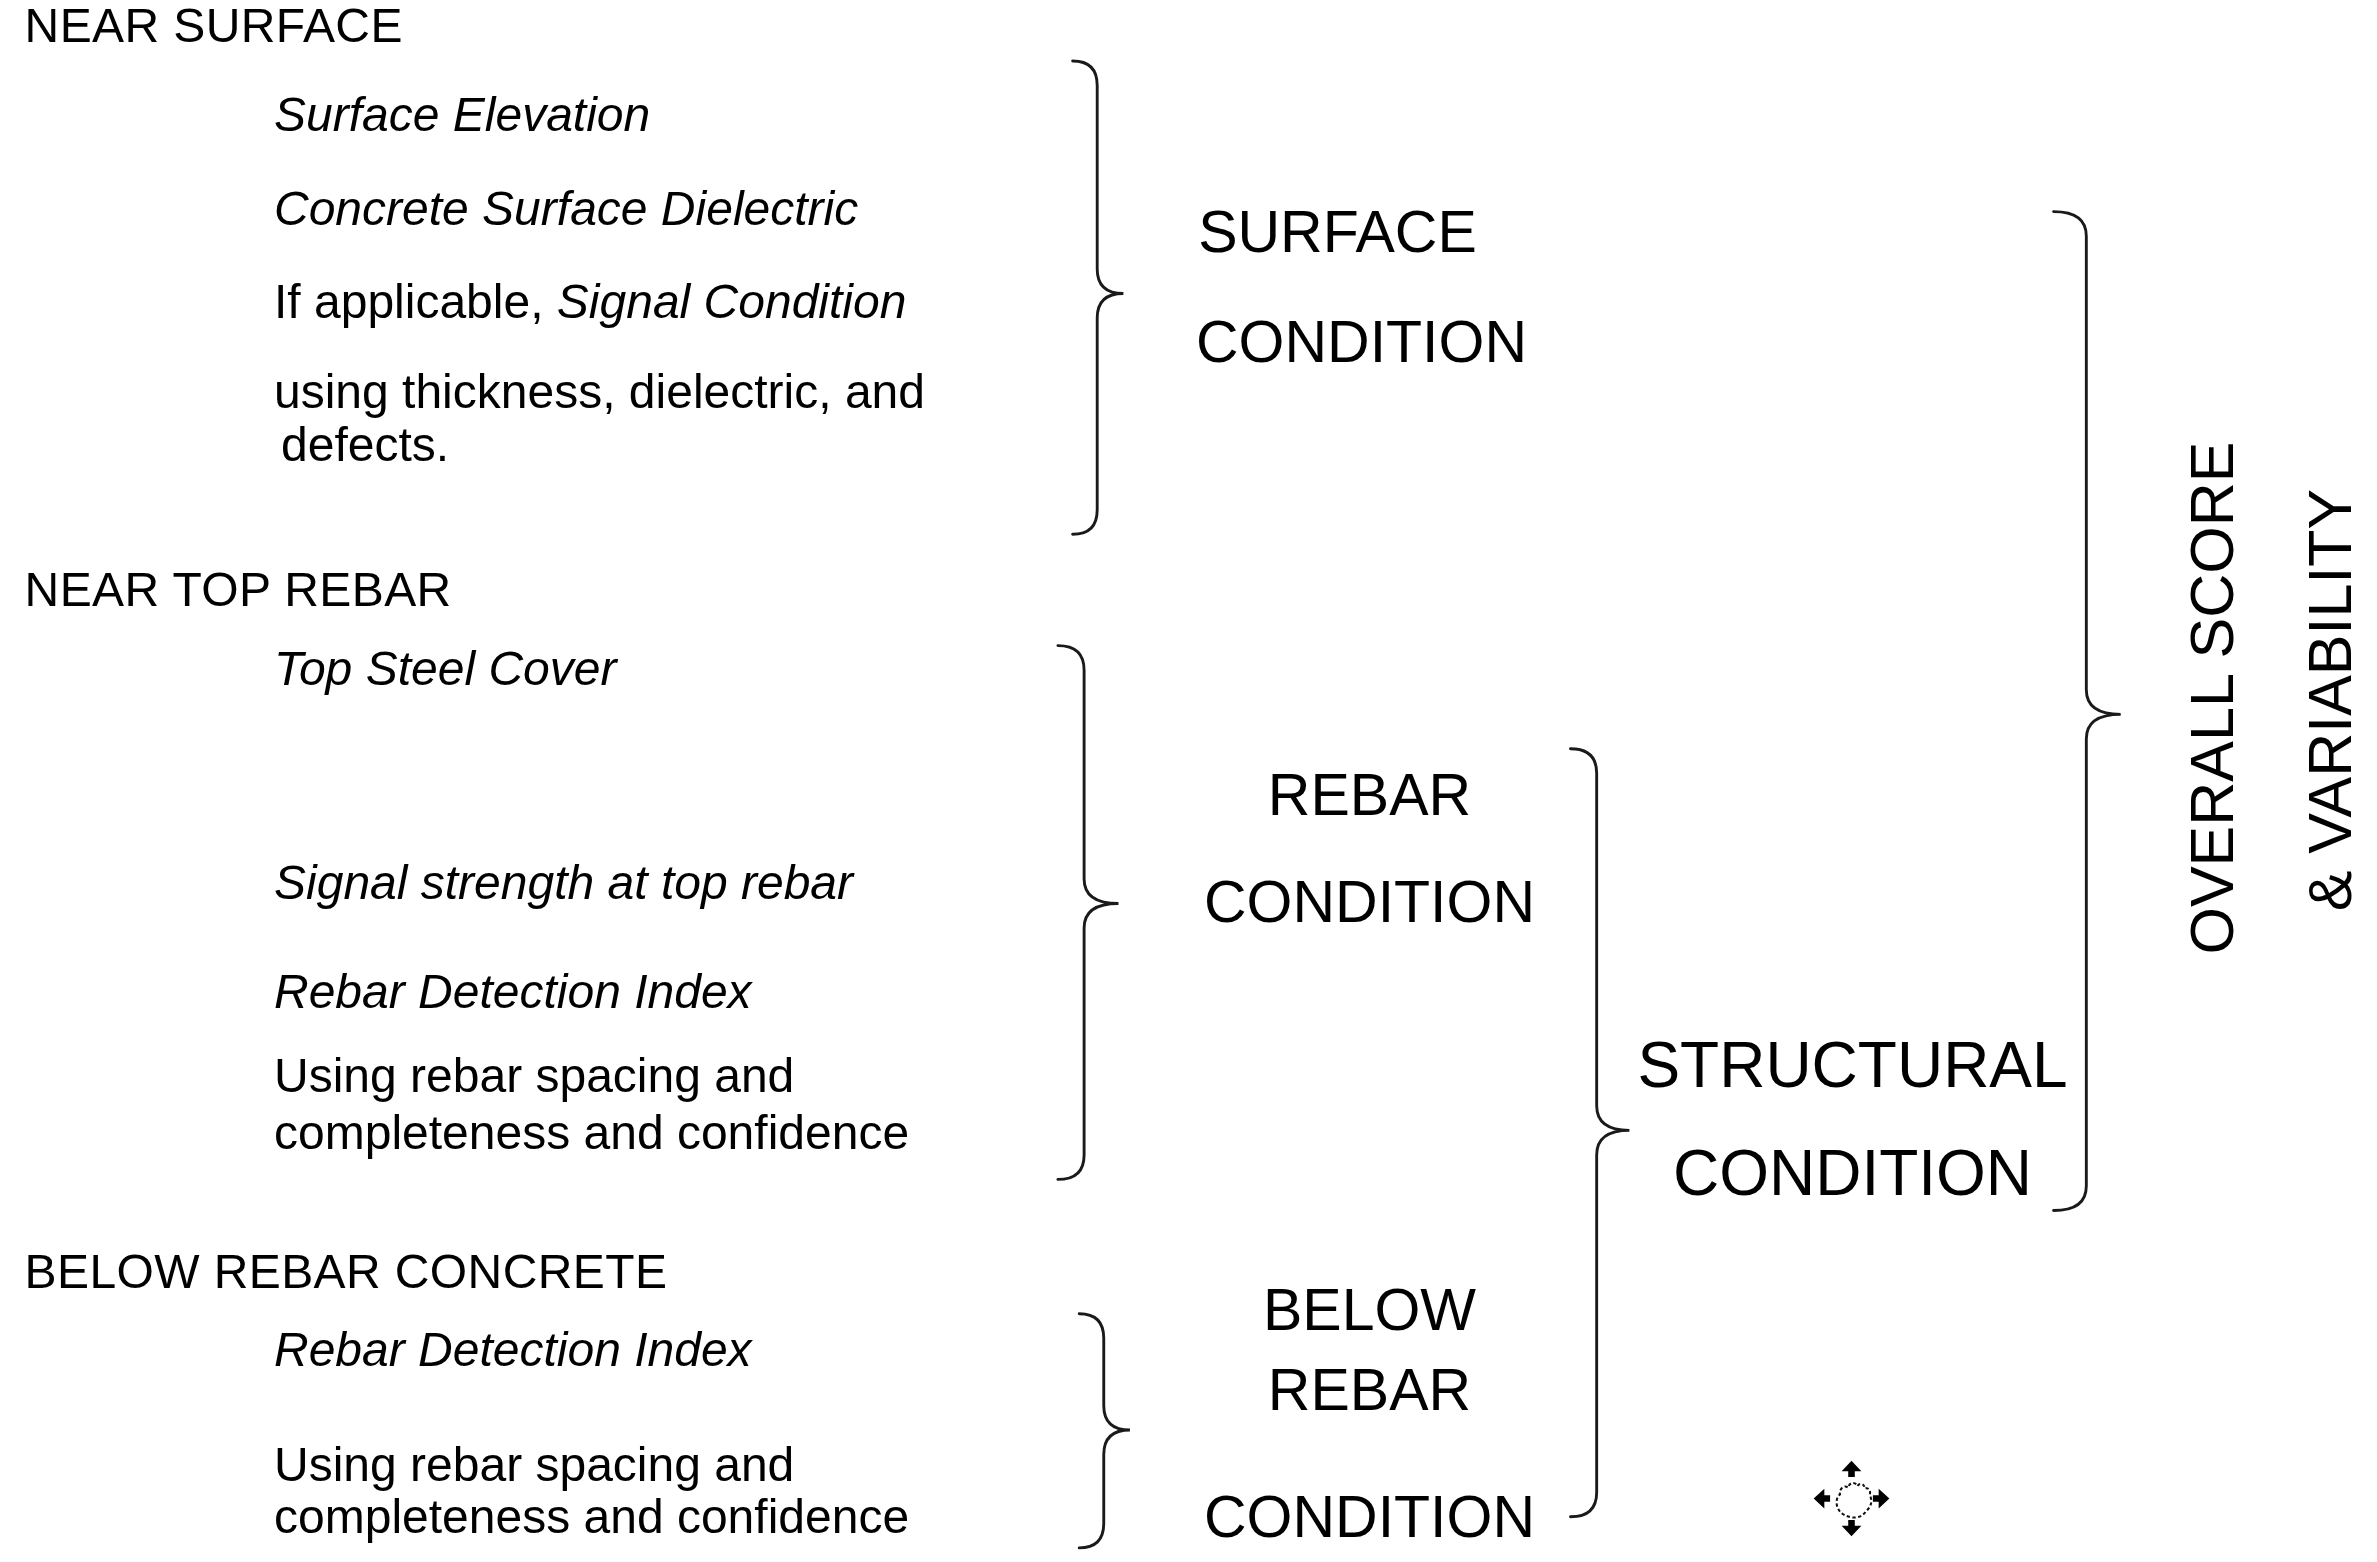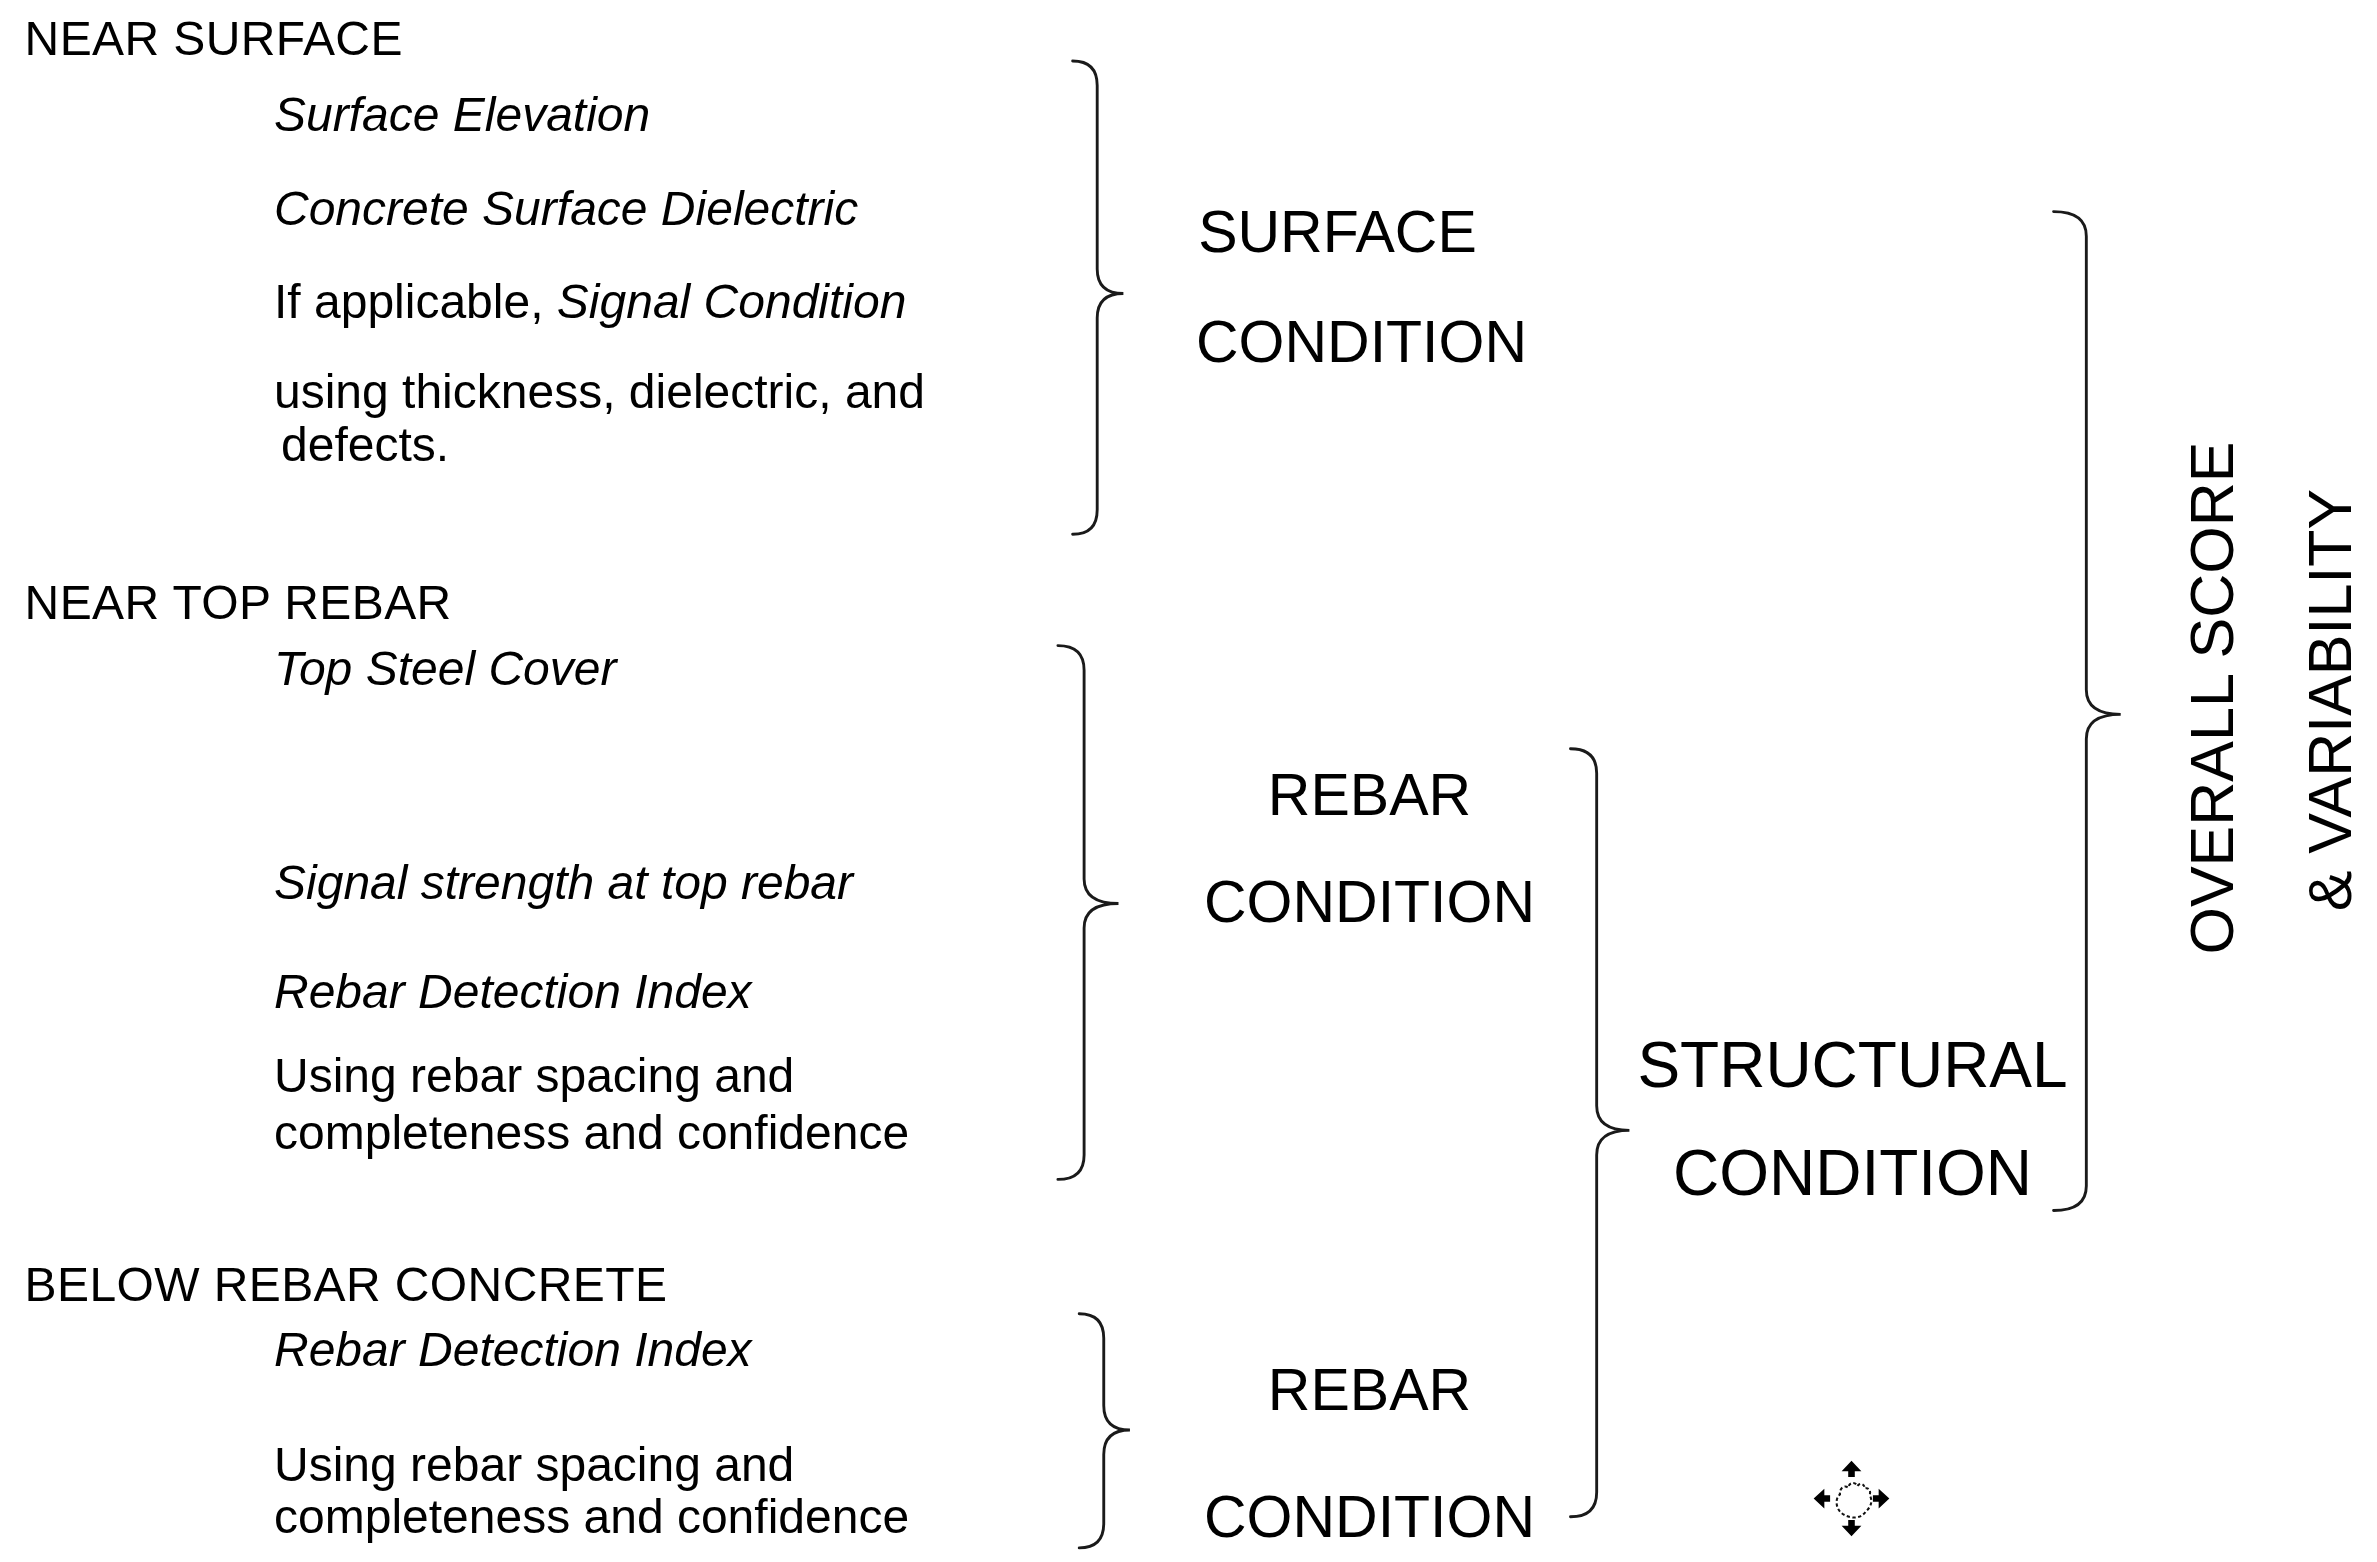--- a/index.html
+++ b/index.html
@@ -12,21 +12,21 @@
     font-family: "Liberation Sans", "DejaVu Sans", sans-serif;
     color: #000000;
   }
   .t {
     position: absolute;
     white-space: nowrap;
     font-size: 48px;
     line-height: 51px;
     color: #000000;
   }
-  .head { letter-spacing: 0.4px; margin-top: 13px; }
+  .head { letter-spacing: 0.4px; }
   .it { font-style: italic; }
   .lbl {
     position: absolute;
     width: 655px;
     text-align: center;
     font-size: 59px;
     line-height: 62px;
     white-space: nowrap;
     color: #000000;
   }
@@ -87,20 +87,21 @@
   <div class="t" style="left:274px; top:1439px">Using rebar spacing and</div>
 
   <div class="t" style="left:274px; top:1491px">completeness and confidence</div>
 
   <div class="lbl" style="left:1010px; top:201px">SURFACE</div>
   <div class="lbl" style="left:1034px; top:311px">CONDITION</div>
 
   <div class="lbl" style="left:1042px; top:764px">REBAR</div>
   <div class="lbl" style="left:1042px; top:871px">CONDITION</div>
 
+  <div class="lbl" style="left:1042px; top:1279px">BELOW</div>
   <div class="lbl" style="left:1042px; top:1359px">REBAR</div>
   <div class="lbl" style="left:1042px; top:1486px">CONDITION</div>
 
   <div class="lbl lbl-big" style="left:1525px; top:1034px">STRUCTURAL</div>
   <div class="lbl lbl-big" style="left:1525px; top:1142px">CONDITION</div>
 
   <div class="rot" style="left:1843px; top:665px">OVERALL SCORE</div>
   <div class="rot" style="left:1961px; top:667px">&amp; VARIABILITY</div>
 
   <svg class="overlay" width="2377" height="1563" viewBox="0 0 2903 1908">

